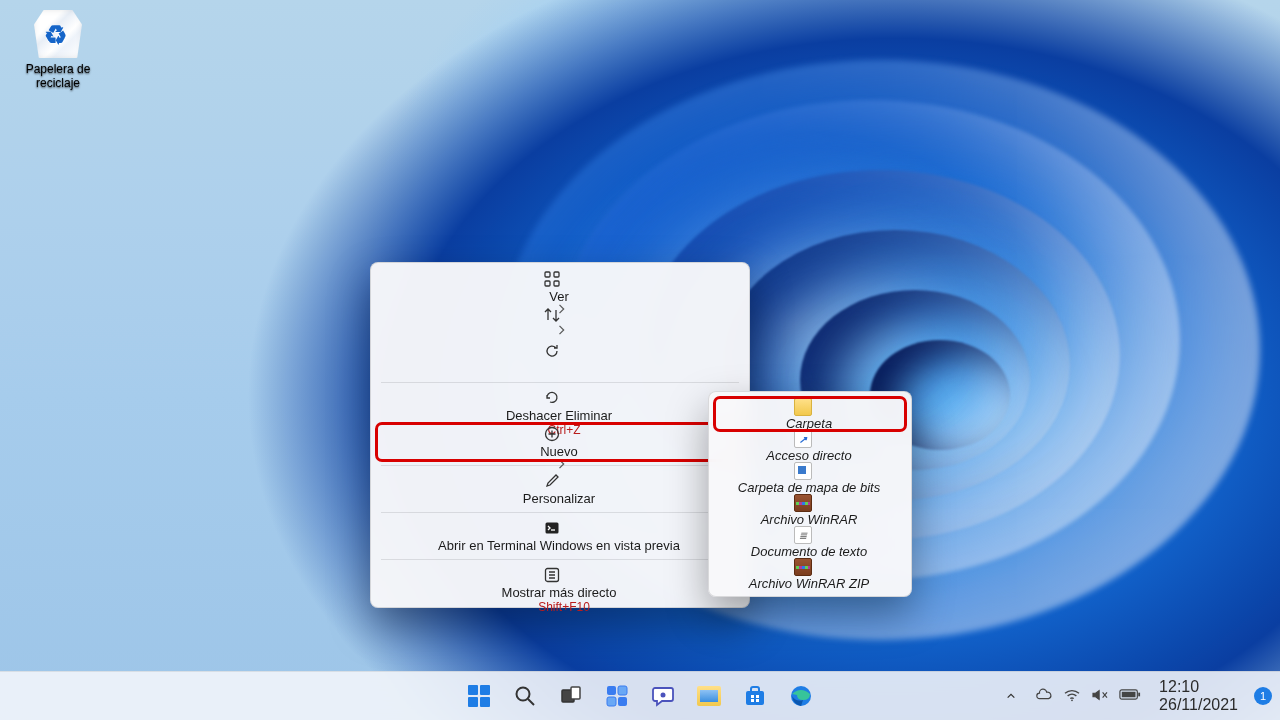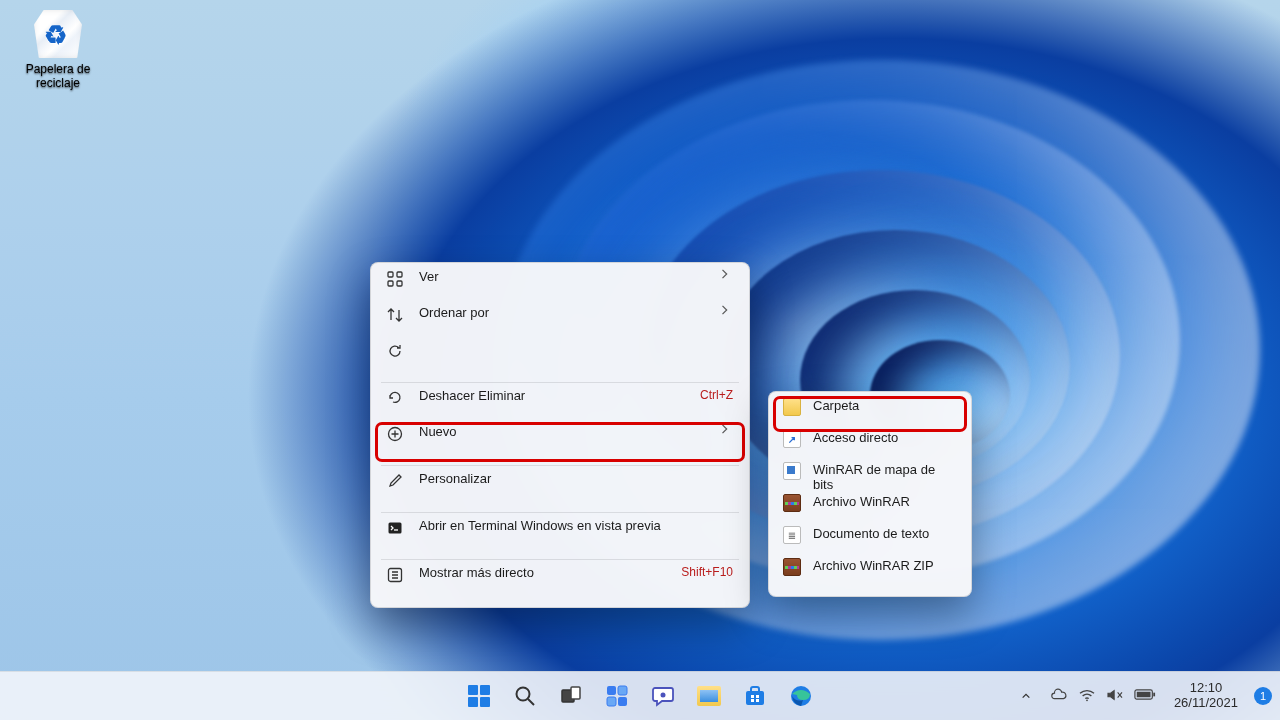--- a/index.html
+++ b/index.html
@@ -83,27 +83,28 @@
   .menu {
     position: absolute;
     background: rgba(248,248,250,0.97);
     border: 1px solid rgba(0,0,0,0.12);
     border-radius: 8px;
     box-shadow: 0 18px 40px rgba(0,0,0,0.35);
     padding: 6px;
     backdrop-filter: blur(10px);
   }
   .menu.main { left: 370px; top: 262px; width: 366px; }
-  .menu.sub  { left: 768px; top: 391px; width: 190px; }
+  .menu.sub  { left: 708px; top: 391px; width: 190px; font-style: italic; }
 
   .menu-item {
-    display: flex; align-items: flex-start;
+    display: flex; align-items: center;
     height: 36px; border-radius: 5px;
     padding: 0 10px 0 8px;
     cursor: default;
+    flex-direction: column;
   }
   .menu-item.highlight {
     outline: 3px solid #d80000; outline-offset: -1px;
   }
   .menu-sep { height:1px; background: rgba(0,0,0,0.1); margin:5px 4px; }
 
   .mi-icon {
     width: 20px; height: 20px; margin-right: 14px;
     display:flex; align-items:center; justify-content:center;
     color:#333; flex-shrink:0;
@@ -159,21 +160,21 @@
     width:40px; height:40px; border-radius:6px;
     display:flex; align-items:center; justify-content:center;
     cursor:pointer;
   }
 
   .tb-right {
     position:absolute; right:8px; display:flex; align-items:center; gap:2px;
     color:#2b2b2b;
   }
   .tray-icons { display:flex; gap:10px; align-items:center; padding:0 8px; font-size:14px; color:#3b3b3b;}
-  .clock { text-align:center; font-size:13px; line-height:1.15; padding:0 8px; }
+  .clock { text-align:left; font-size:16px; line-height:1.15; padding:0 8px; }
   .notif-dot {
     width:18px; height:18px; border-radius:50%;
     background:#1e7de5; color:#fff; font-size:11px;
     display:flex; align-items:center; justify-content:center; margin-left:6px;
   }
 
   
   .start-grid { width:22px; height:22px; display:grid; grid-template:repeat(2,1fr)/repeat(2,1fr); gap:2px;}
   .start-grid span { background:#1e7de5; border-radius:1px; }
 
@@ -225,21 +226,20 @@
       </span>
   </div>
 
   <div class="menu-item">
     <span class="mi-icon">
       <svg viewBox="0 0 16 16">
           <path d="M4 2 L4 13 M1 5 L4 2 L7 5"></path>
           <path d="M12 14 L12 3 M9 11 L12 14 L15 11"></path>
         </svg>
     </span>
-    <span class="mi-label">Ordenar por</span>
     <span class="mi-chevron">
         <svg viewBox="0 0 8 12">
           <path d="M1 1 L6 6 L1 11"></path>
         </svg>
       </span>
   </div>
 
   <div class="menu-item">
     <span class="mi-icon">
       <svg viewBox="0 0 16 16">
@@ -318,21 +318,21 @@
   <div class="menu-item highlight" style="height:32px;">
     <span class="sub-icon folder"></span>
     <span class="mi-label">Carpeta</span>
   </div>
   <div class="menu-item" style="height:32px;">
     <span class="sub-icon shortcut"></span>
     <span class="mi-label">Acceso directo</span>
   </div>
   <div class="menu-item" style="height:32px;">
     <span class="sub-icon bitmap"></span>
-    <span class="mi-label">WinRAR de mapa de bits</span>
+    <span class="mi-label">Carpeta de mapa de bits</span>
   </div>
   <div class="menu-item" style="height:32px;">
     <span class="sub-icon winrar"></span>
     <span class="mi-label">Archivo WinRAR</span>
   </div>
   <div class="menu-item" style="height:32px;">
     <span class="sub-icon text"></span>
     <span class="mi-label">Documento de texto</span>
   </div>
   <div class="menu-item" style="height:32px;">

